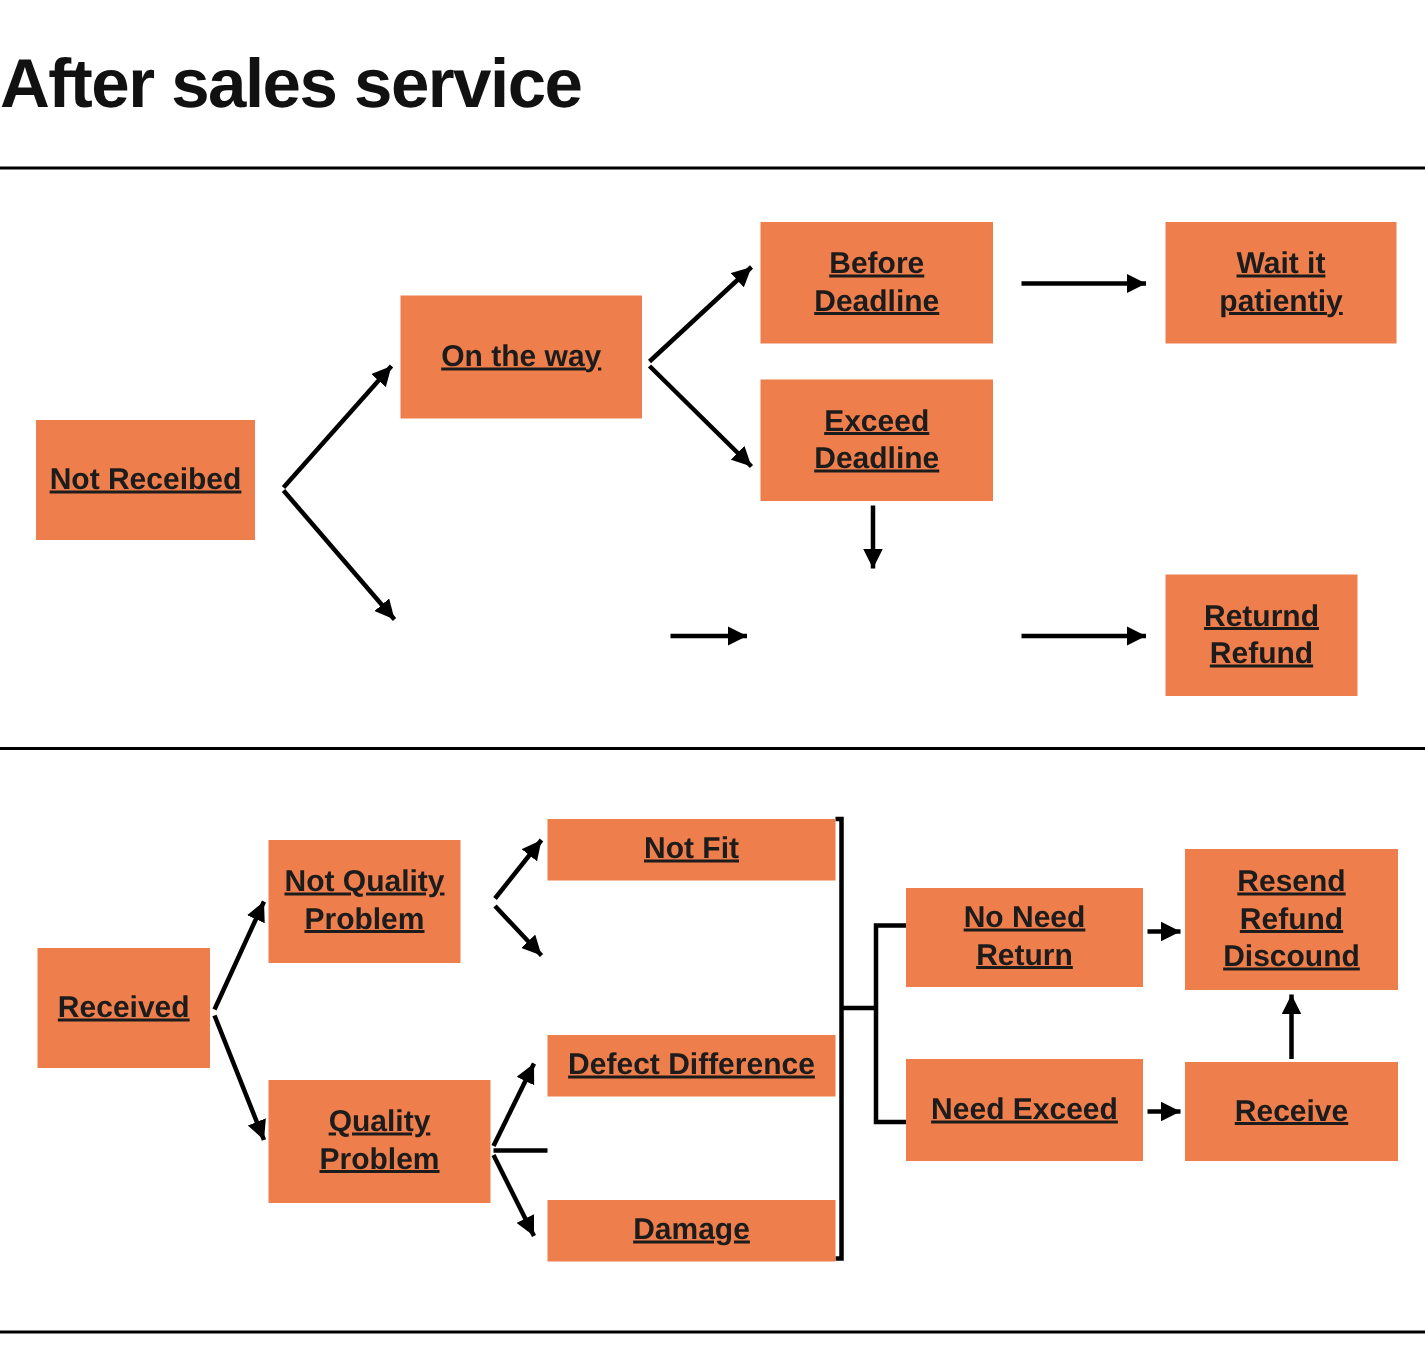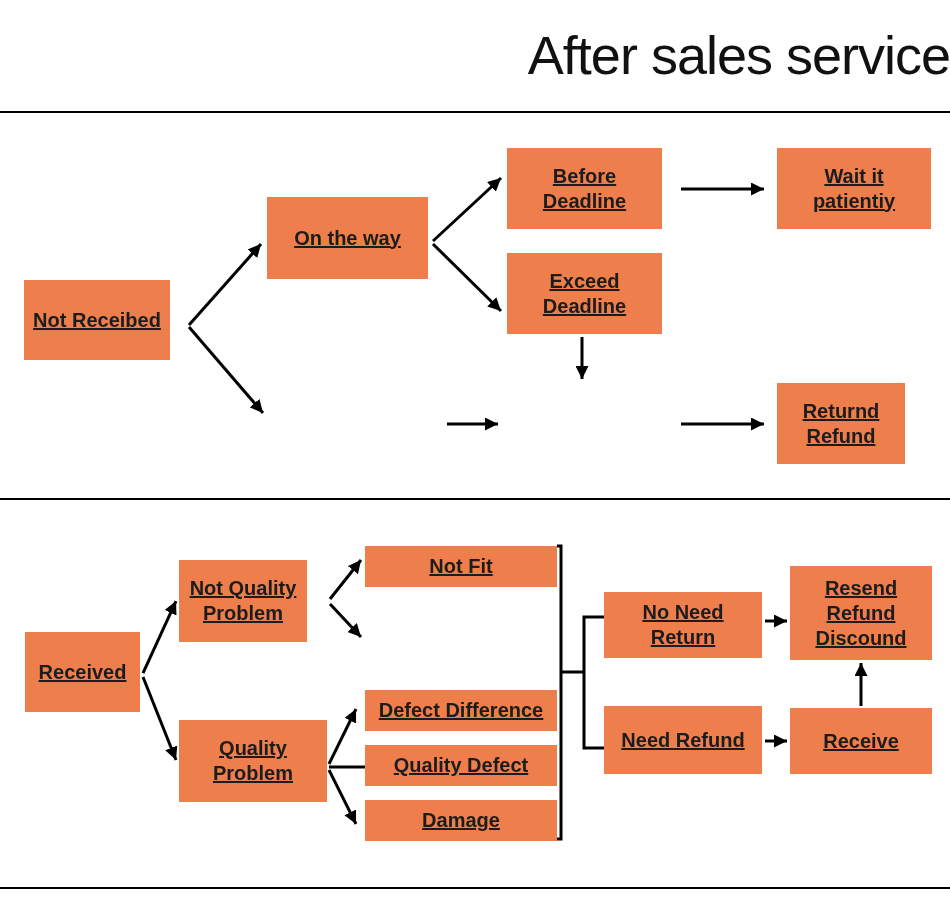--- a/index.html
+++ b/index.html
@@ -13,23 +13,23 @@
   body {
     width: 950px; height: 901px;
     position: relative;
     overflow: hidden;
     font-family: "Liberation Sans", "DejaVu Sans", sans-serif;
   }
   .stage { position: absolute; inset: 0; width: 950px; height: 901px; }
   .title {
     position: absolute;
     left: 0; top: 29px; width: 950px;
-    text-align: right;
-    font-size: 54px;
-    font-weight: 400;
+    text-align: left;
+    font-size: 46px;
+    font-weight: 700;
     line-height: 52px;
     color: #111111;
     letter-spacing: -1px;
   }
   .hr {
     position: absolute;
     left: 0; width: 950px; height: 2px;
     background: var(--line);
   }
   .node {
@@ -109,23 +109,22 @@
   <div class="node" style="left:777px;top:383px;width:128px;height:81px">Returnd
 Refund</div>
 
   <div class="node" style="left:25px;top:632px;width:115px;height:80px">Received</div>
   <div class="node" style="left:179px;top:560px;width:128px;height:82px">Not Quality
 Problem</div>
   <div class="node" style="left:179px;top:720px;width:148px;height:82px">Quality
 Problem</div>
   <div class="node" style="left:365px;top:546px;width:192px;height:41px">Not Fit</div>
   <div class="node" style="left:365px;top:690px;width:192px;height:41px">Defect Difference</div>
-  <div class="node" style="left:365px;top:745px;width:192px;height:41px">Quality Defect</div>
   <div class="node" style="left:365px;top:800px;width:192px;height:41px">Damage</div>
   <div class="node" style="left:604px;top:592px;width:158px;height:66px">No Need
 Return</div>
   <div class="node" style="left:790px;top:566px;width:142px;height:94px">Resend
 Refund
 Discound</div>
-  <div class="node" style="left:604px;top:706px;width:158px;height:68px">Need Refund</div>
+  <div class="node" style="left:604px;top:706px;width:158px;height:68px">Need Exceed</div>
   <div class="node" style="left:790px;top:708px;width:142px;height:66px">Receive</div>
 
 </div>
 
 </body></html>

